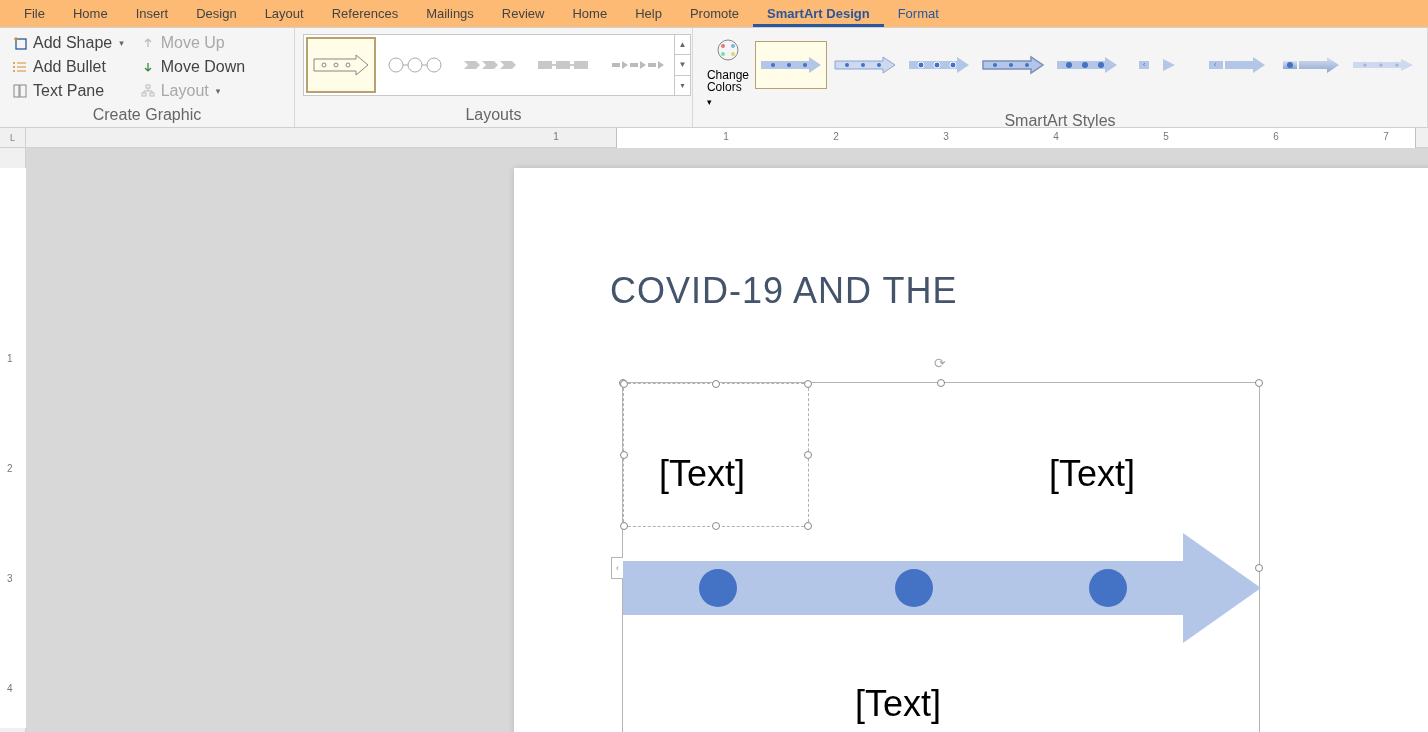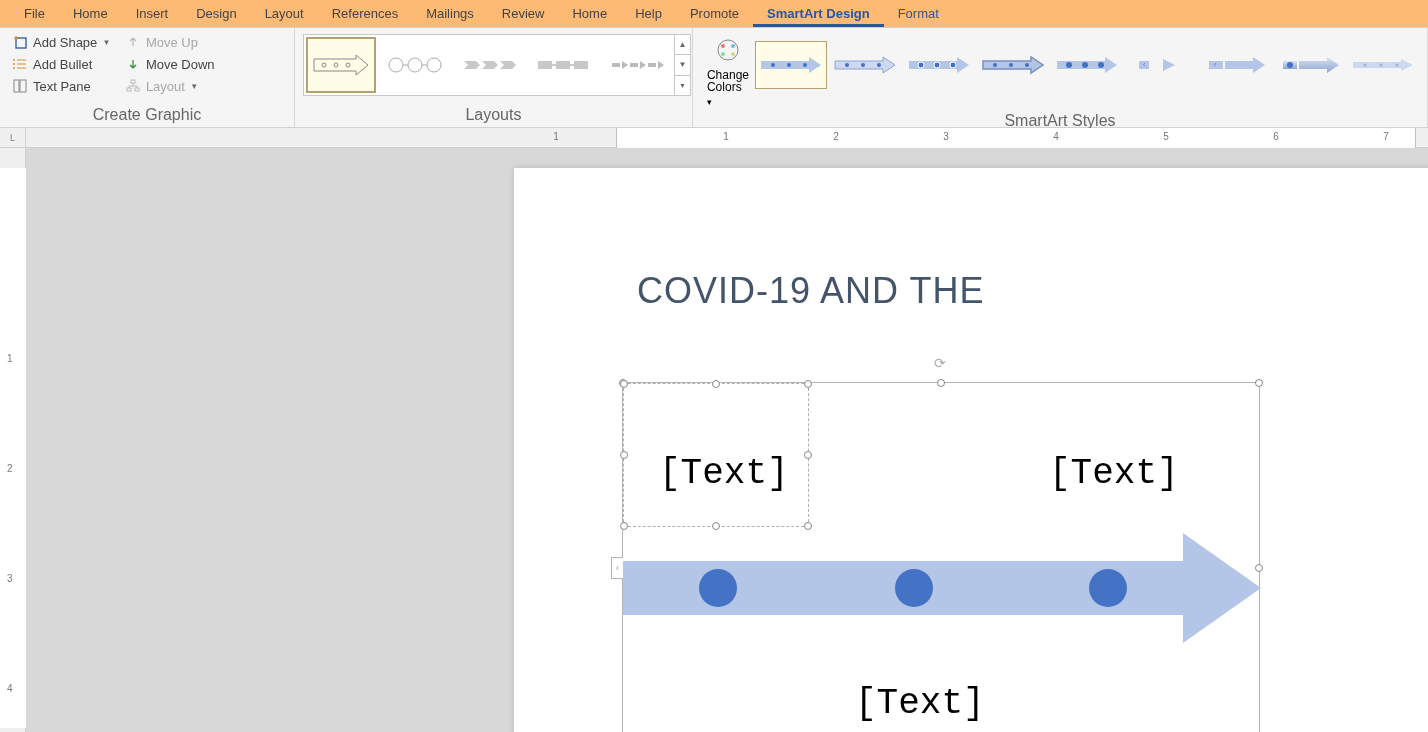--- a/index.html
+++ b/index.html
@@ -63,21 +63,21 @@
   .btn-col {
     display: flex;
     flex-direction: column;
     gap: 2px;
   }
   .ribbon-btn {
     display: flex;
     align-items: center;
     gap: 5px;
     padding: 2px 4px;
-    font-size: 13px;
+    font-size: 16px;
     color: #444;
     cursor: pointer;
     white-space: nowrap;
   }
   .ribbon-btn.disabled { color: #a8a8a8; }
   .icon-box { width: 16px; height: 16px; display: flex; align-items: center; justify-content: center; }
   .caret-down::after { content: "▾"; font-size: 9px; margin-left: 2px; color: #666; }
 
   
   .layouts-gallery {
@@ -289,21 +289,21 @@
     position: absolute;
     width: 38px;
     height: 38px;
     border-radius: 50%;
     background: #4472c4;
   }
   .timeline-text {
     position: absolute;
     font-size: 36px;
     color: #000;
-    font-family: Liberation Mono, monospace;
+    font-family: Liberation Sans, sans-serif;
   }
   .inner-sel {
     position: absolute;
     border: 1px dashed #b0b0b0;
   }
 </style>
 </head>
 <body>
 
 <div class="tabs">
@@ -571,21 +571,21 @@
   <div class="v-ruler">
     <div class="v-ruler-active" style="top:20px; height:560px;"></div>
     <div class="v-ruler-num" style="top:210px;">1</div>
     <div class="v-ruler-num" style="top:320px;">2</div>
     <div class="v-ruler-num" style="top:430px;">3</div>
     <div class="v-ruler-num" style="top:540px;">4</div>
   </div>
   <div class="canvas">
     <div class="page" style="left:488px; top:20px; width:930px; height:1200px;">
 
-      <div style="position:absolute; left:123px; top:100px;">
+      <div style="position:absolute; left:96px; top:100px;">
         <div class="doc-title">COVID-19 AND THE</div>
       </div>
 
       <div class="smartart-frame" style="left:108px; top:214px; width:638px; height:372px;">
         <span class="sa-rotate">⟳</span>
         <div class="sa-handle" style="left:-4px; top:-4px;"></div>
         <div class="sa-handle" style="left:50%; top:-4px; margin-left:-4px;"></div>
         <div class="sa-handle" style="right:-4px; top:-4px;"></div>
         <div class="sa-handle" style="left:-4px; top:50%; margin-top:-4px;"></div>
         <div class="sa-handle" style="right:-4px; top:50%; margin-top:-4px;"></div>

